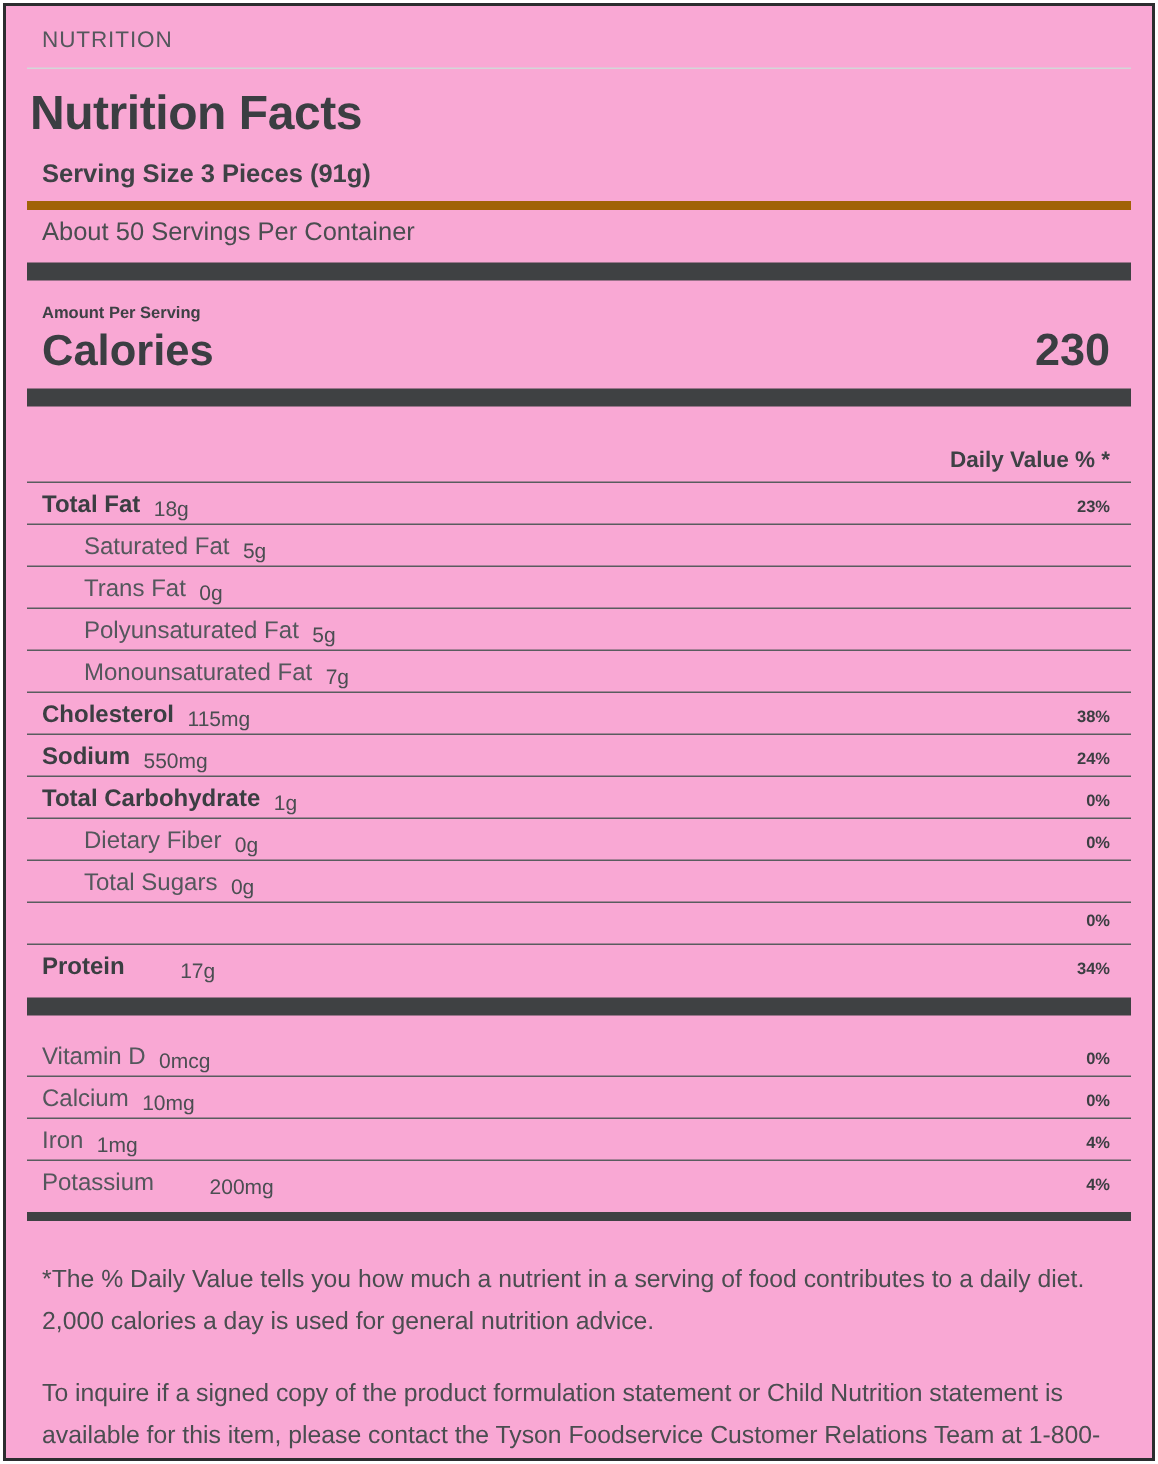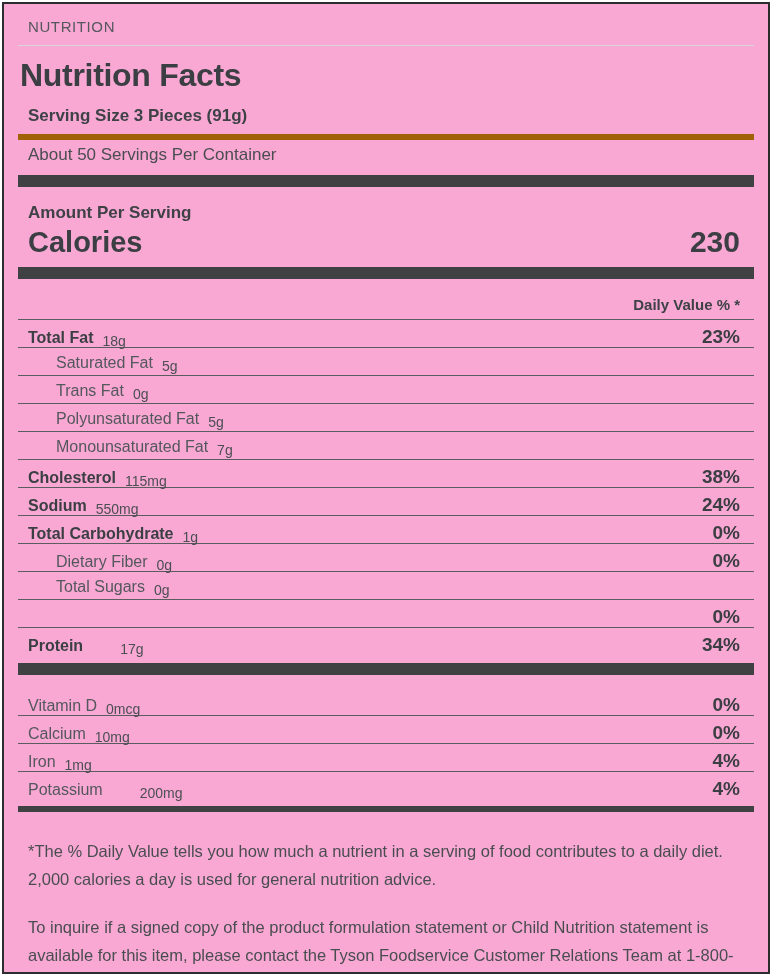--- a/index.html
+++ b/index.html
@@ -50,21 +50,21 @@
   }
   .bar-thick {
     height: 12px;
     background: #3f4143;
   }
   .bar-medium {
     height: 6px;
     background: #3f4143;
   }
   .amount-per-serving {
-    font-size: 17px;
+    font-size: 11px;
     font-weight: bold;
     padding: 16px 10px 0 10px;
   }
   .calories-row {
     display: flex;
     justify-content: space-between;
     align-items: baseline;
     padding: 2px 14px 8px 10px;
     text-align: center;
   }
@@ -77,20 +77,21 @@
     font-size: 30px;
     font-weight: bold;
     color: #3b3e42;
   }
   .dv-header {
     text-align: right;
     font-size: 15px;
     font-weight: bold;
     padding: 17px 14px 6px 10px;
     border-bottom: 1px solid #5a5c5f;
+    margin-top: 10px;
   }
   .row {
     display: flex;
     align-items: baseline;
     height: 28px;
     padding: 6px 14px 0 10px;
     border-bottom: 1px solid #5a5c5f;
     font-size: 16px;
   }
   .row .nlabel { color: #54575c; white-space: nowrap; }
@@ -98,21 +99,21 @@
   .row .amount {
     font-size: 14px;
     color: #4b4e52;
     margin-left: 9px;
     position: relative;
     top: 3px;
     white-space: nowrap;
   }
   .row .dv {
     margin-left: auto;
-    font-size: 19px;
+    font-size: 11px;
     font-weight: bold;
     color: #3b3e42;
     text-align: right;
   }
   .row.indent1 .nlabel { padding-left: 28px; }
   .row.indent2 .nlabel { padding-left: 48px; }
   .row.no-border { border-bottom: none; gap: 28px; }
   .vitamins-gap { height: 13px; }
   .protein-gap { height: 7px; }
   .after-minerals-gap { height: 6px; }

